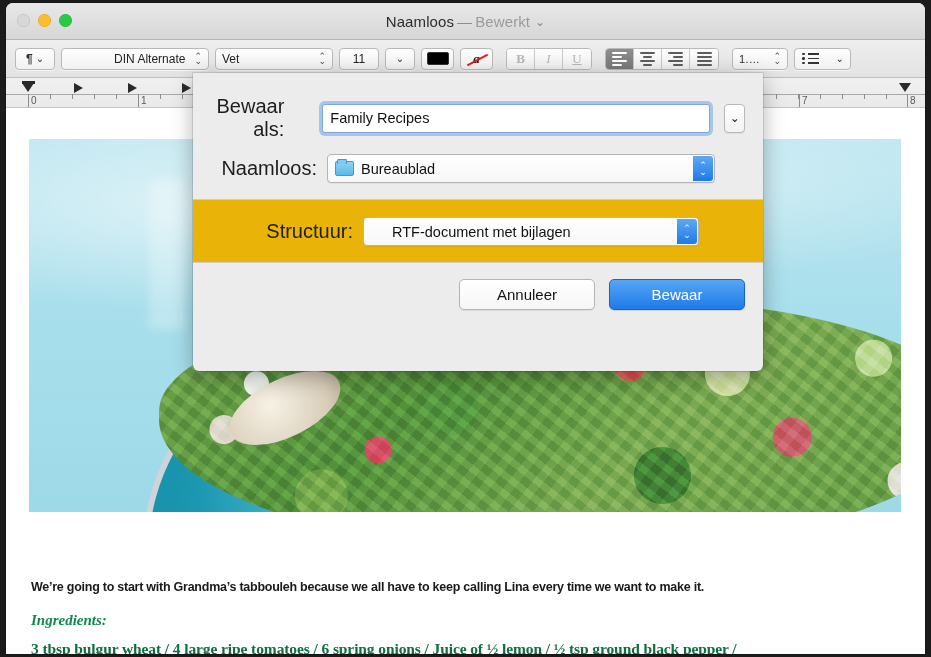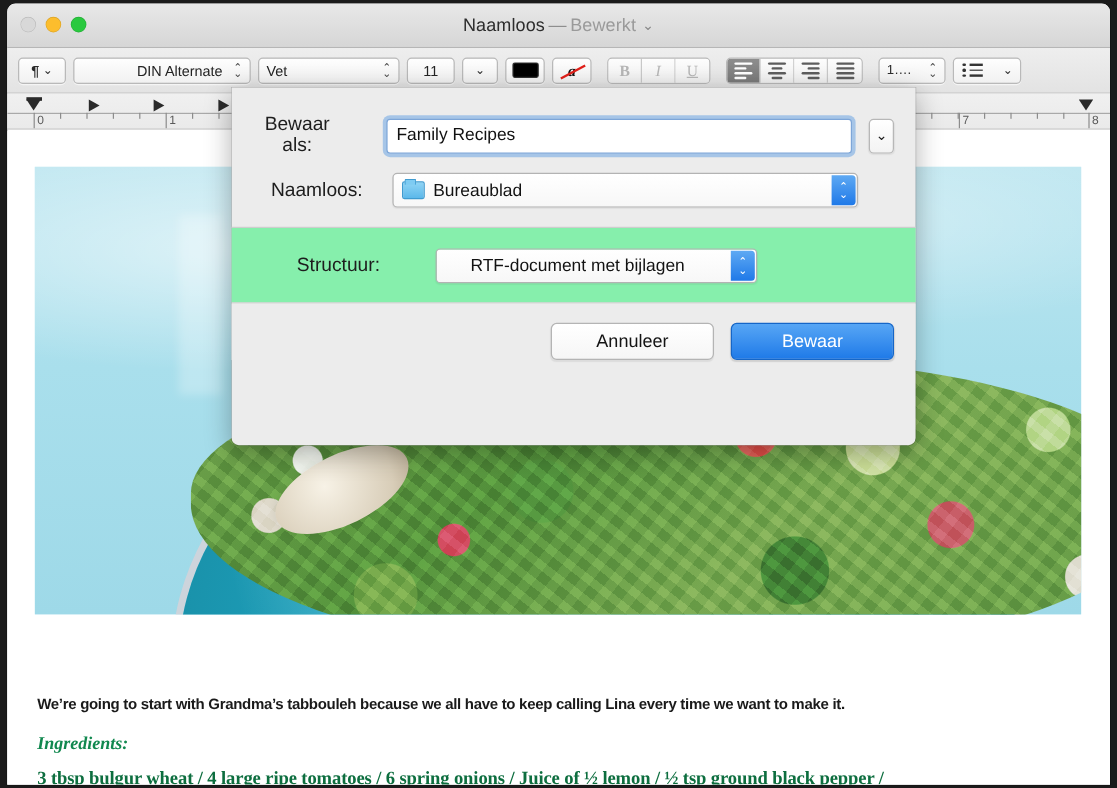--- a/index.html
+++ b/index.html
@@ -300,22 +300,22 @@
     z-index: 30;
   }
   .sheet .band-top { padding: 22px 0 16px 0; }
 
   .row {
     display: flex; align-items: center;
     margin-bottom: 13px;
     padding-left: 18px; padding-right: 18px;
   }
   .row .label {
-    width: 116px; text-align: center; padding-right: 10px;
-    font-size: 16px; color: #1d1d1d;
+    width: 116px; text-align: right; padding-right: 10px;
+    font-size: 20px; color: #1d1d1d;
   }
   .field {
     height: 29px; flex: 0 0 auto;
     background: #fff;
     border: 1px solid #bcbcbc; border-radius: 3px;
     display: flex; align-items: center;
     padding: 0 7px; font-size: 14.5px; color: #111;
   }
   .field.name {
     width: 388px;
@@ -358,26 +358,26 @@
     border: .5px solid #3f9bd0;
   }
   .folder-icon::before {
     content:""; position: absolute; left: 1px; top: -3.5px;
     width: 8px; height: 4px; border-radius: 1.5px 1.5px 0 0;
     background: #7ecbf2; border: .5px solid #3f9bd0; border-bottom: none;
   }
 
   .sheet .divider { height: 1px; background: #cdcdcd; }
   .band-mid {
-    background: #86efac;
+    background: #eab308;
     padding: 17px 0 16px 0;
   }
   .band-mid .row { margin-bottom: 0; }
   .band-mid .label { width: 152px; }
-  .popup.format { width: 268px; padding-left: 28px; }
+  .popup.format { width: 336px; padding-left: 28px; }
 
   .band-btm {
     padding: 16px 18px 0 0;
     display: flex; justify-content: flex-end; gap: 14px;
     background: #ececec;
   }
   .btn {
     height: 31px; min-width: 136px;
     border-radius: 5px; font-size: 15px;
     display: flex; align-items: center; justify-content: center;

